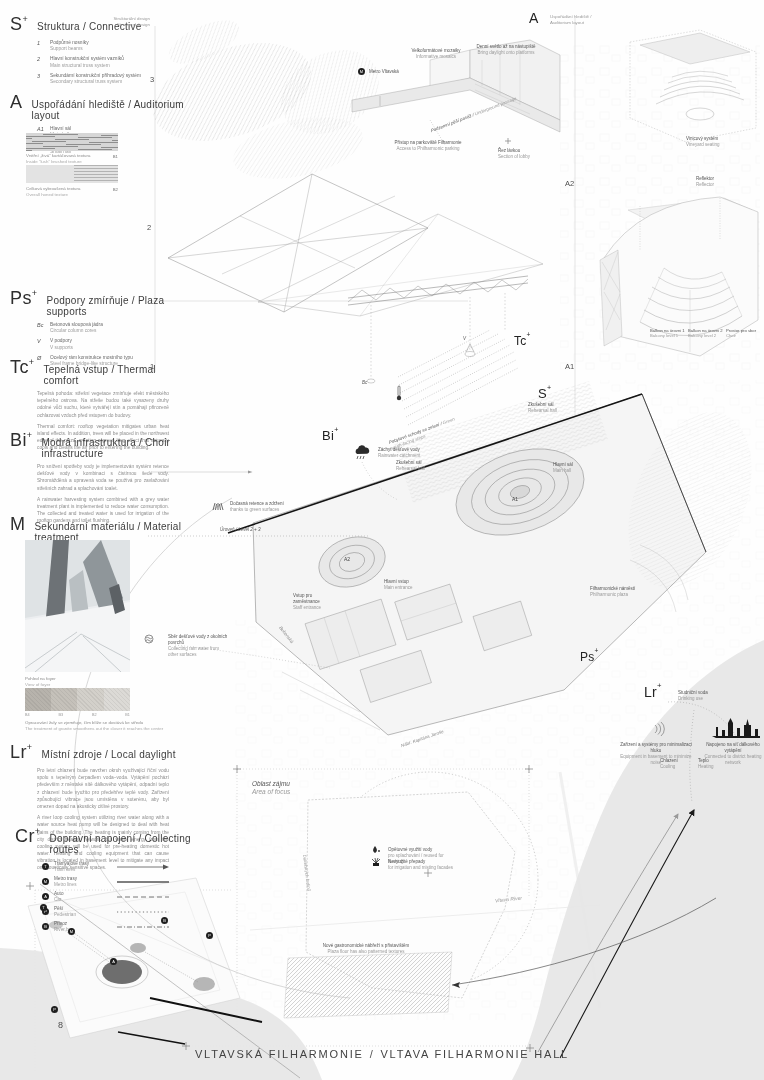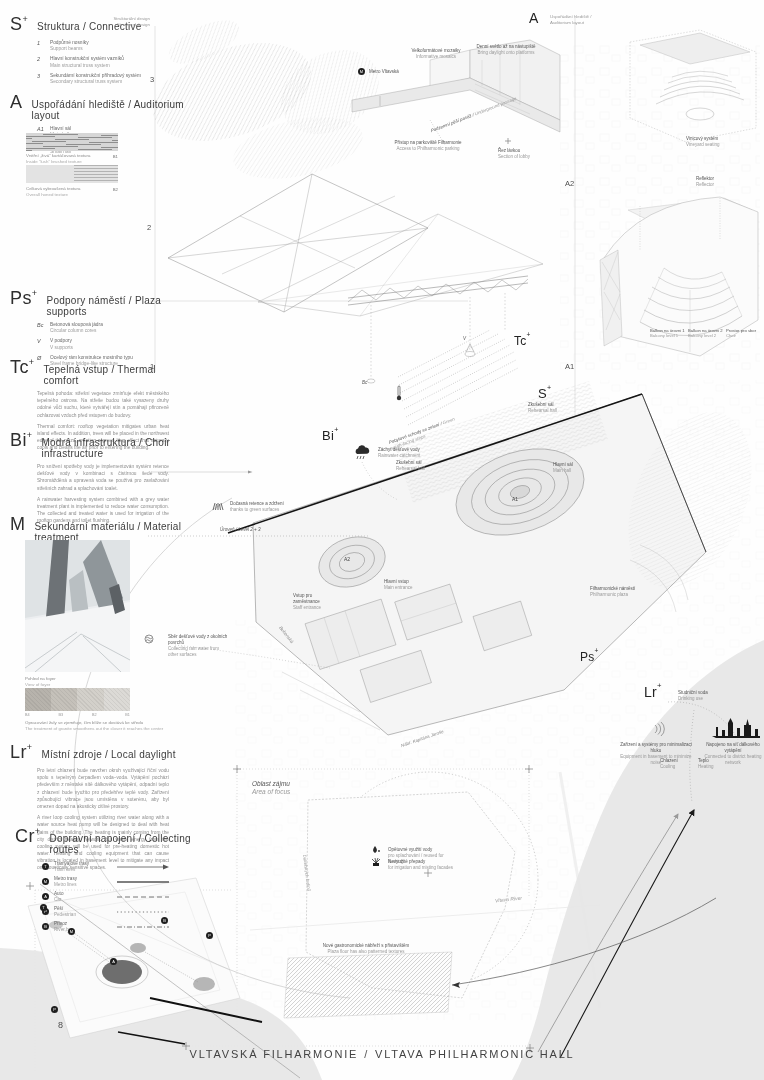--- a/index.html
+++ b/index.html
@@ -375,21 +375,21 @@
 </div>
 <div class="figA tex2" style="left:26px;top:165px"></div>
 <div class="figcap" style="left:26px;top:186px">
   <span class="ref">B2</span>
   <span>Celková vybroušená textura</span><br><span style="color:#aaa">Overall honed texture</span>
 </div>
 
 <section class="sec" style="left:10px;top:288px;width:178px">
   <div class="head">
     <span class="code"><span>Ps</span><sup>+</sup></span>
-    <span class="sec-title">Podpory náměstí / Plaza supports</span>
+    <span class="sec-title">Podpory zmírňuje / Plaza supports</span>
   </div>
   <div class="items">
     <div class="item">
           <span class="num">Bc</span>
           <span>
             <span class="cz">Betonová sloupová jádra</span>
             <span class="en">Circular column cores</span>
           </span>
         </div>
     <div class="item">
@@ -601,16 +601,16 @@
 <div class="ann italic" style="left:288px;top:870px;transform:rotate(83deg);color:#9a9a9a"><span>Dukelských hrdinů</span></div>
 
 <span class="sbadge" style="left:40px;top:904px">T</span>
 <span class="sbadge" style="left:68px;top:928px">M</span>
 <span class="sbadge" style="left:110px;top:958px">A</span>
 <span class="sbadge" style="left:161px;top:917px">B</span>
 <span class="sbadge" style="left:206px;top:932px">P</span>
 <span class="sbadge" style="left:51px;top:1006px">P</span>
 
 <div class="main-title">
-  <span>VLTAVSKÁ FILHARMONIE</span><span class="sep">/</span><span>VLTAVA PHILHARMONIC HALL</span>
+  <span>VLTAVSKÁ FILHARMONIE</span><span class="sep">/</span><span>VLTAVA FILHARMONIE HALL</span>
 </div>
 
 </div>
 
 </body></html>

